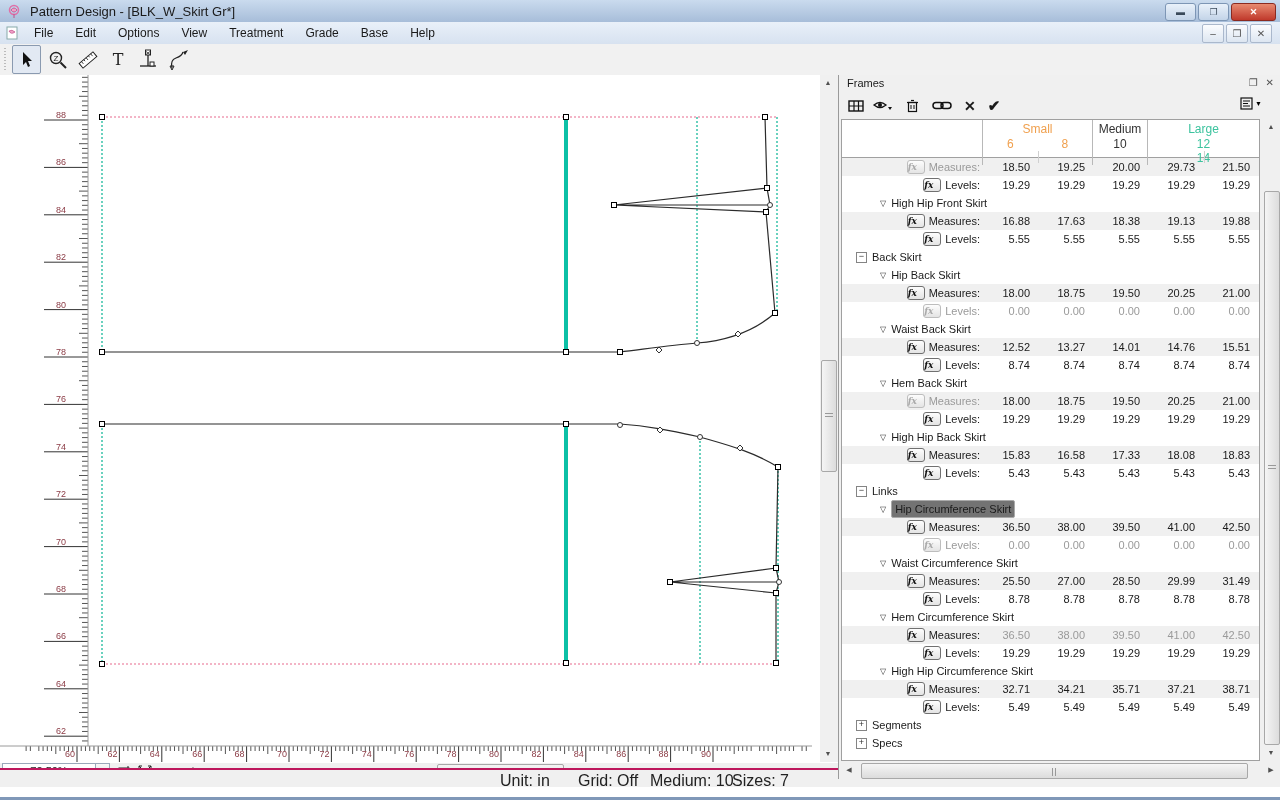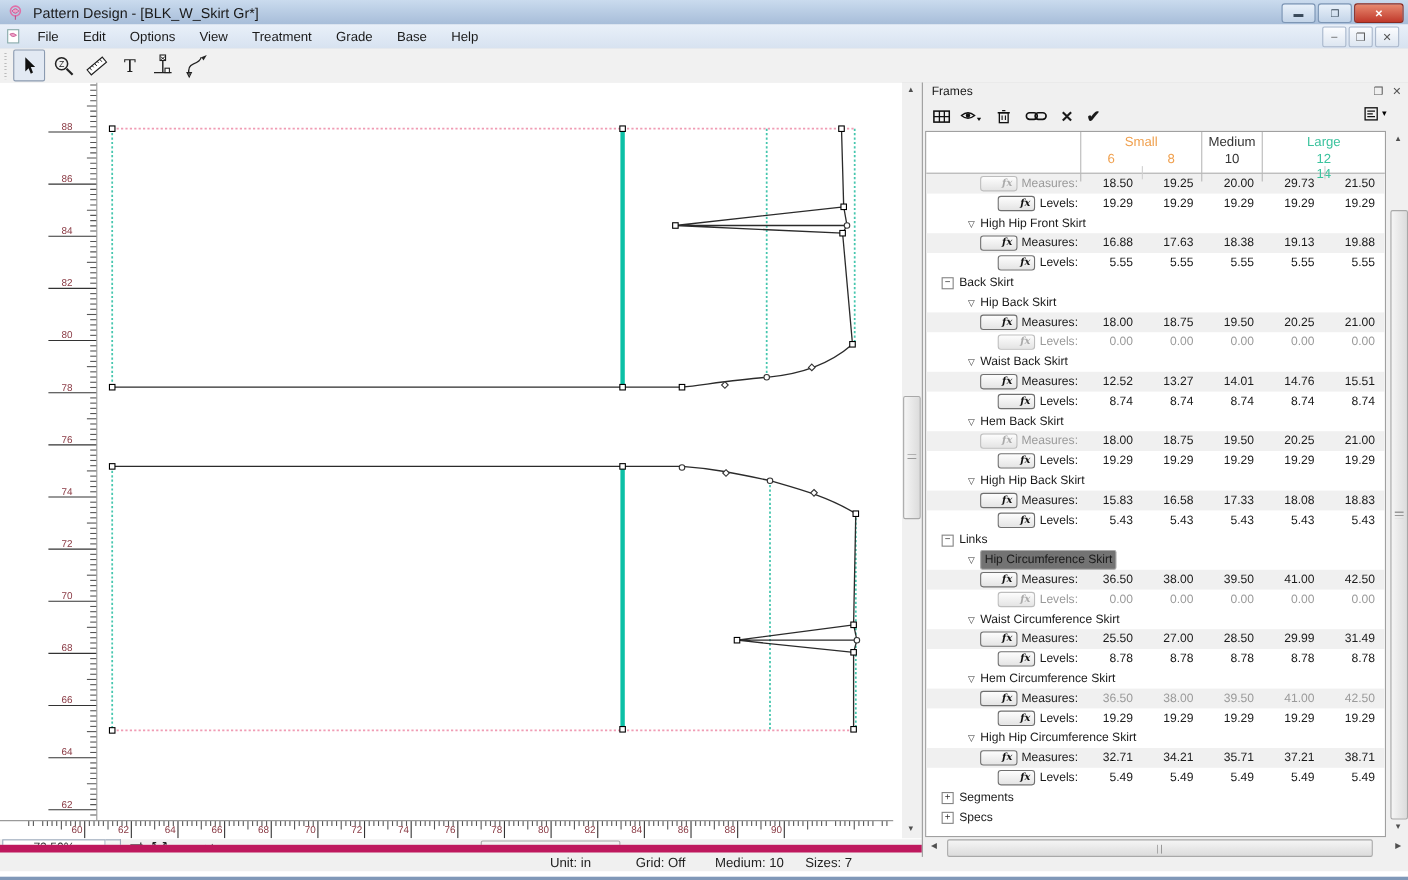--- a/index.html
+++ b/index.html
@@ -59,21 +59,21 @@
   .controlsrow{position:absolute;left:0;top:763px;width:820px;height:17px;background:#f0f0f0;
     display:flex;align-items:center;}
   .zoombox{width:92px;height:15px;background:#fff;border:1px solid #9aa8ba;margin-left:2px;
     font-size:11px;color:#222;text-align:center;line-height:15px;}
   .zoomdrop{width:13px;height:15px;border:1px solid #9aa8ba;border-left:none;background:linear-gradient(#f8f8f8,#e0e0e0);
     font-size:7px;color:#333;text-align:center;line-height:15px;}
   .cicon{margin-left:7px;display:flex;align-items:center;}
   .corner{position:absolute;left:820px;top:763px;width:18px;height:17px;background:#f0f0f0;}
   
   .statusbar{position:absolute;left:0;top:768px;width:1280px;height:17px;background:#f0f0f0;
-    border-top:7px solid #be185d;font-size:12px;color:#222;}
+    border-top:2px solid #be185d;font-size:16px;color:#222;}
   .statusbar span{position:absolute;top:2px;}
   .sbottom{position:absolute;left:0;top:797px;width:1280px;height:3px;background:#8098b8;}
   
   .frames{position:absolute;left:838px;top:75px;width:442px;height:704px;background:#f0f0f0;
     border-left:1px solid #9a9a9a;box-sizing:border-box;}
   .fheader{position:absolute;left:0;top:0;width:100%;height:18px;font-size:11px;color:#1a1a1a;}
   .fheader .ftitle{position:absolute;left:8px;top:2px;}
   .fhicons{position:absolute;right:6px;top:2px;display:flex;gap:8px;color:#555;font-size:10px;}
   .ftoolbar{position:absolute;left:0;top:18px;width:100%;height:25px;display:flex;align-items:center;}
   .fticon{margin-left:9px;display:flex;align-items:center;color:#1a1a1a;}
@@ -86,21 +86,21 @@
   .hsep{position:absolute;left:50%;bottom:2px;height:12px;width:1px;background:#d0d0d0;}
   .frow{display:grid;grid-template-columns:140px 55px 55px 55px 55px 55px;height:18px;font-size:11px;color:#1a1a1a;}
   .frow.stripe{background:#f0f0f0;}
   .grow{display:flex;align-items:center;}
   .ncell{display:flex;align-items:center;justify-content:flex-end;padding-right:2px;gap:4px;}
   .rlabel{line-height:18px;}
   .vcell{text-align:right;padding-right:7px;line-height:18px;}
   .gray{color:#9a9a9a;}
   .fxbtn{display:inline-block;width:16px;height:12px;border:1px solid #707070;border-radius:3px;
     background:linear-gradient(#fdfdfd,#e4e4e4);font:italic bold 9px "DejaVu Serif",serif;
-    color:#111;text-align:center;line-height:12px;padding-left:16px;}
+    color:#111;text-align:left;line-height:12px;}
   .fxbtn.dim{border-color:#bdbdbd;color:#aaa;}
   .pmbox{display:inline-block;width:9px;height:9px;border:1px solid #848484;font-size:9px;line-height:7px;
     text-align:center;color:#333;margin-right:5px;background:#fff;}
   .garrow{font-size:8px;color:#333;margin-right:5px;}
   .glabel{line-height:16px;}
   .glabel.sel{border:1px solid #aaa;border-radius:2px;background:#737373;padding:0 3px;}
 </style>
 </head>
 <body>
 

